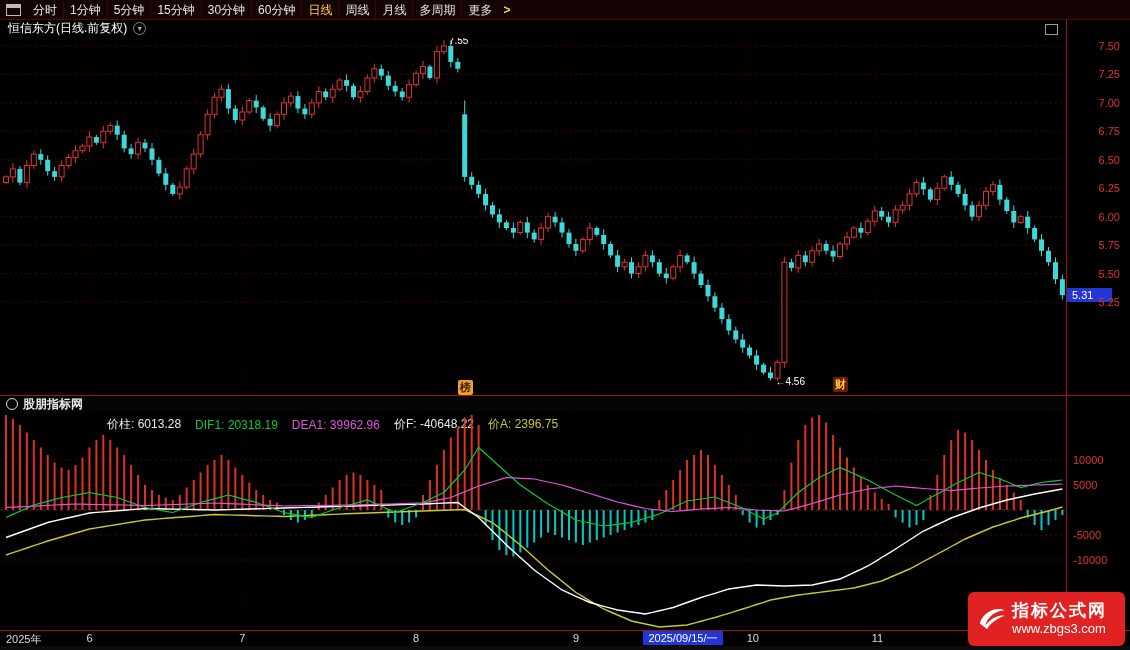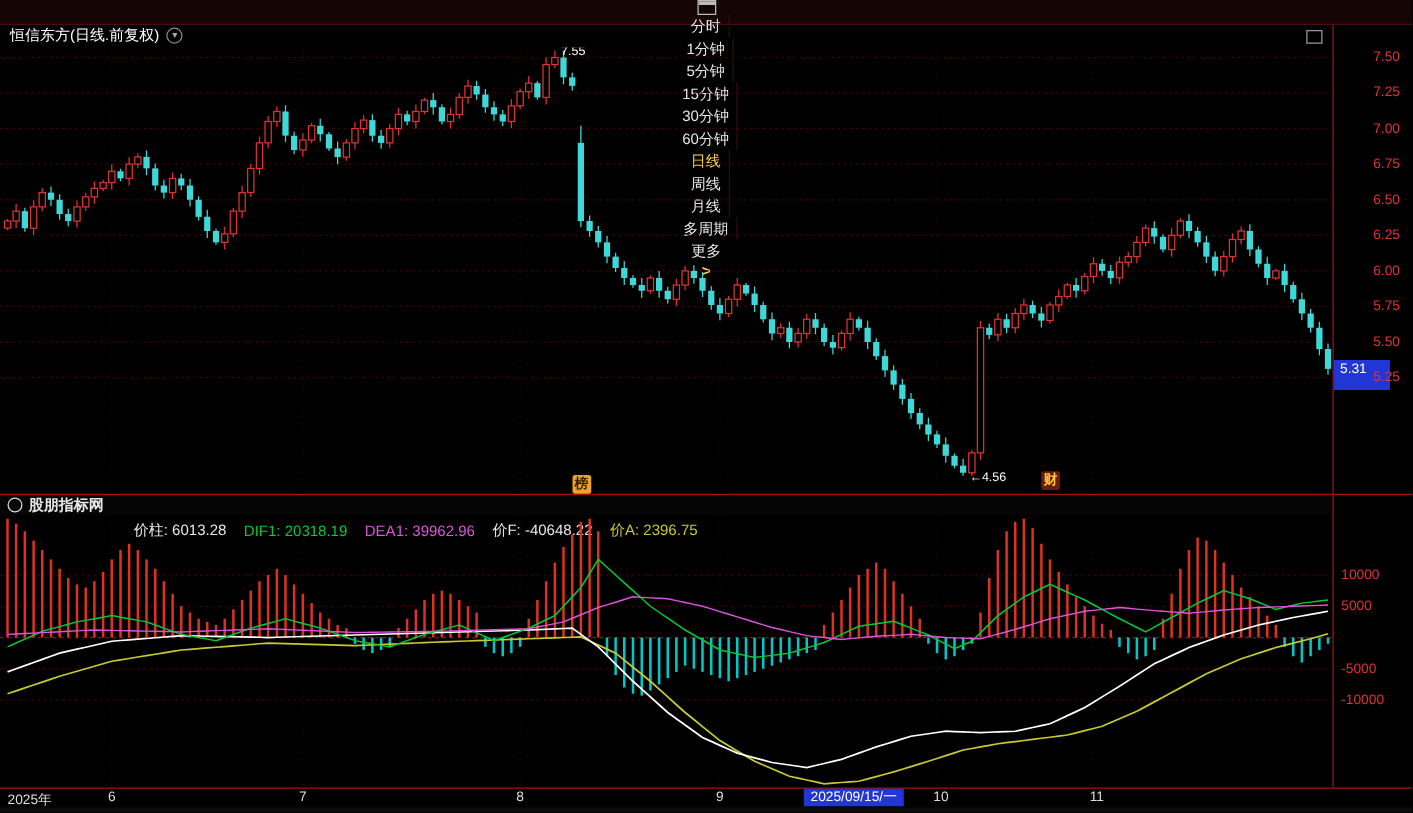--- a/index.html
+++ b/index.html
@@ -1,20 +1,20 @@
 <!DOCTYPE html>
 <html><head>
 <meta charset="utf-8">
 <style>
   html,body{margin:0;padding:0;background:#000;}
   #app{position:relative;width:1130px;height:650px;background:#000;overflow:hidden;
        font-family:"Liberation Sans",sans-serif;}
   
   .menubar{position:absolute;left:0;top:0;width:1130px;height:19px;background:#150404;
-           border-bottom:1px solid #4a0e0e;display:flex;align-items:center;font-size:12px;color:#e8e8e8;flex-direction:column;}
+           border-bottom:1px solid #4a0e0e;display:flex;align-items:center;font-size:12px;color:#e8e8e8;}
   .mb-icon{width:13px;height:10px;border:1px solid #bbb;margin:0 6px;position:relative;flex:none;}
   .mb-icon::after{content:"";position:absolute;left:0;top:0;width:100%;height:3px;background:#bbb;}
   .mb-item{padding:0 6px;cursor:pointer;white-space:nowrap;border-right:1px solid #2e0c0c;line-height:18px;}
   .mb-item.active{color:#ffd24a;}
   .mb-arrow{color:#ffd24a;padding:0 5px;font-weight:bold;}
   .mb-right{margin-left:auto;display:flex;gap:2px;padding-right:2px;}
   .mb-btn{background:#6b2318;border:1px solid #7e2f20;border-radius:2px;padding:0 7px;line-height:15px;
           font-size:12px;color:#fff;cursor:pointer;white-space:nowrap;}
   
   .titlebar{position:absolute;left:0;top:20px;width:1066px;height:17px;display:flex;align-items:center;
@@ -24,21 +24,21 @@
                display:flex;align-items:center;justify-content:center;font-size:7px;color:#aaa;cursor:pointer;}
   .title-win{position:absolute;right:8px;top:4px;width:11px;height:9px;border:1px solid #999;cursor:pointer;}
   
   #main-svg{position:absolute;left:0;top:38px;}
   #ind-svg{position:absolute;left:0;top:412px;}
   .sep-h{position:absolute;left:0;width:1130px;height:1px;background:#a31212;}
   .sep-v{position:absolute;left:1066px;top:20px;width:1px;height:610px;background:#a31212;}
   
   .price-axis{position:absolute;left:1067px;top:38px;width:63px;height:357px;}
   .pa-label{position:absolute;right:10px;font-size:11px;color:#e03232;}
-  .current-tag{position:absolute;left:0;width:40px;height:24px;background:#2236d6;color:#fff;
+  .current-tag{position:absolute;left:0;width:40px;height:14px;background:#2236d6;color:#fff;
                font-size:11px;line-height:14px;padding-left:5px;}
   .ind-axis{position:absolute;left:1067px;top:412px;width:63px;height:218px;}
   .ia-label{position:absolute;left:6px;font-size:11px;color:#e03232;}
   
   .ind-header{position:absolute;left:0;top:396px;width:1066px;height:16px;background:#050505;
               display:flex;align-items:center;font-size:12px;}
   .ih-logo{width:10px;height:10px;border:1px solid #ddd;border-radius:50%;margin:0 5px 0 6px;flex:none;}
   .ih-source{color:#e8e8e8;margin-right:24px;font-weight:bold;}
   .ih-field{margin-right:14px;white-space:nowrap;margin-top:41px;}
   
@@ -653,14 +653,25 @@
   <span class="ta-month" style="left: 86.4px;">6</span>
       <span class="ta-month" style="left: 239.3px;">7</span>
       <span class="ta-month" style="left: 413.05px;">8</span>
       <span class="ta-month" style="left: 572.9px;">9</span>
       <span class="ta-month" style="left: 746.65px;">10</span>
       <span class="ta-month" style="left: 871.75px;">11</span>
     </div>
 
   <div class="bottom-strip"></div>
 
+  <div class="watermark">
+    <span class="wm-logo">
+      <svg width="32" height="34" viewBox="0 0 34 34">
+          <path d="M4 24 C8 10 24 6 30 10 C22 10 12 16 10 26 C16 18 26 14 30 16 C24 18 14 24 12 30 Z" fill="#fff"></path>
+        </svg>
+    </span>
+    <span class="wm-text">
+      <div class="wm-line1">指标公式网</div>
+      <div class="wm-line2">www.zbgs3.com</div>
+    </span>
+  </div>
 
 </div>
 
 </body></html>

